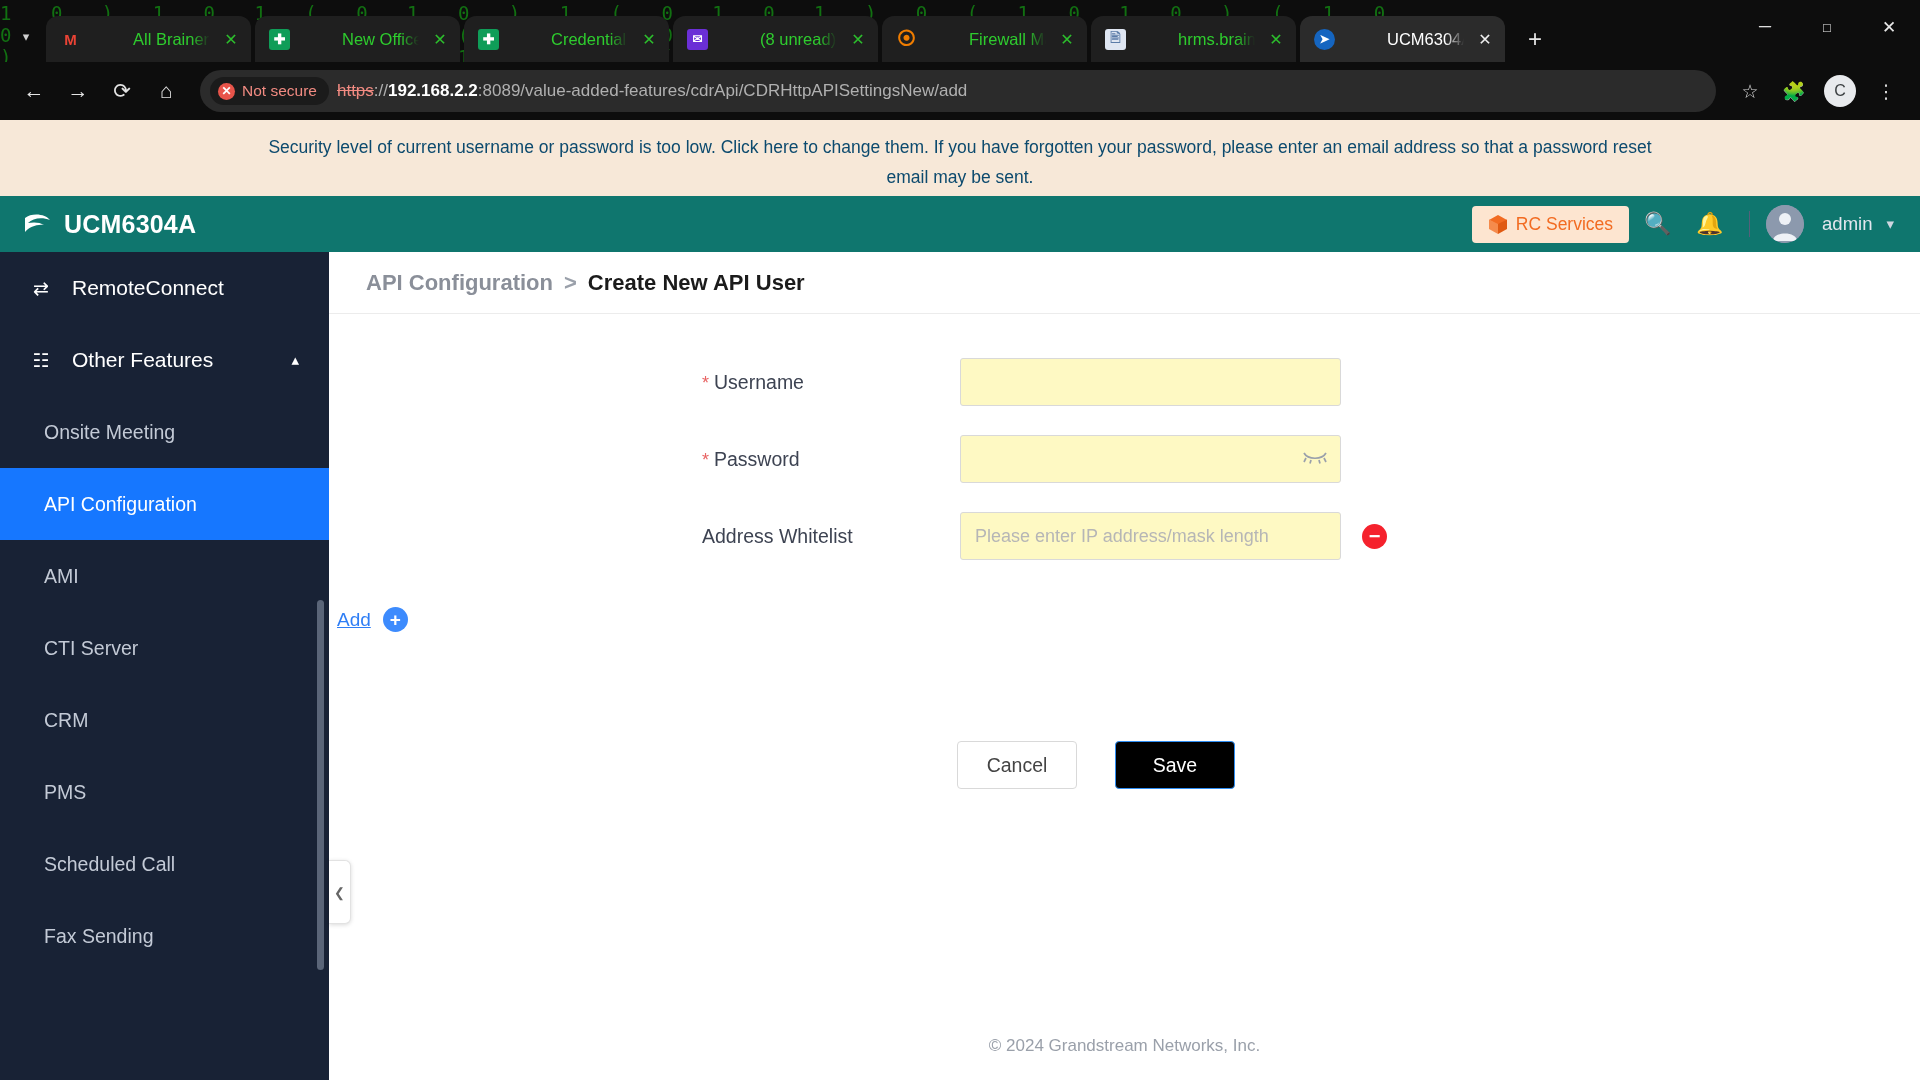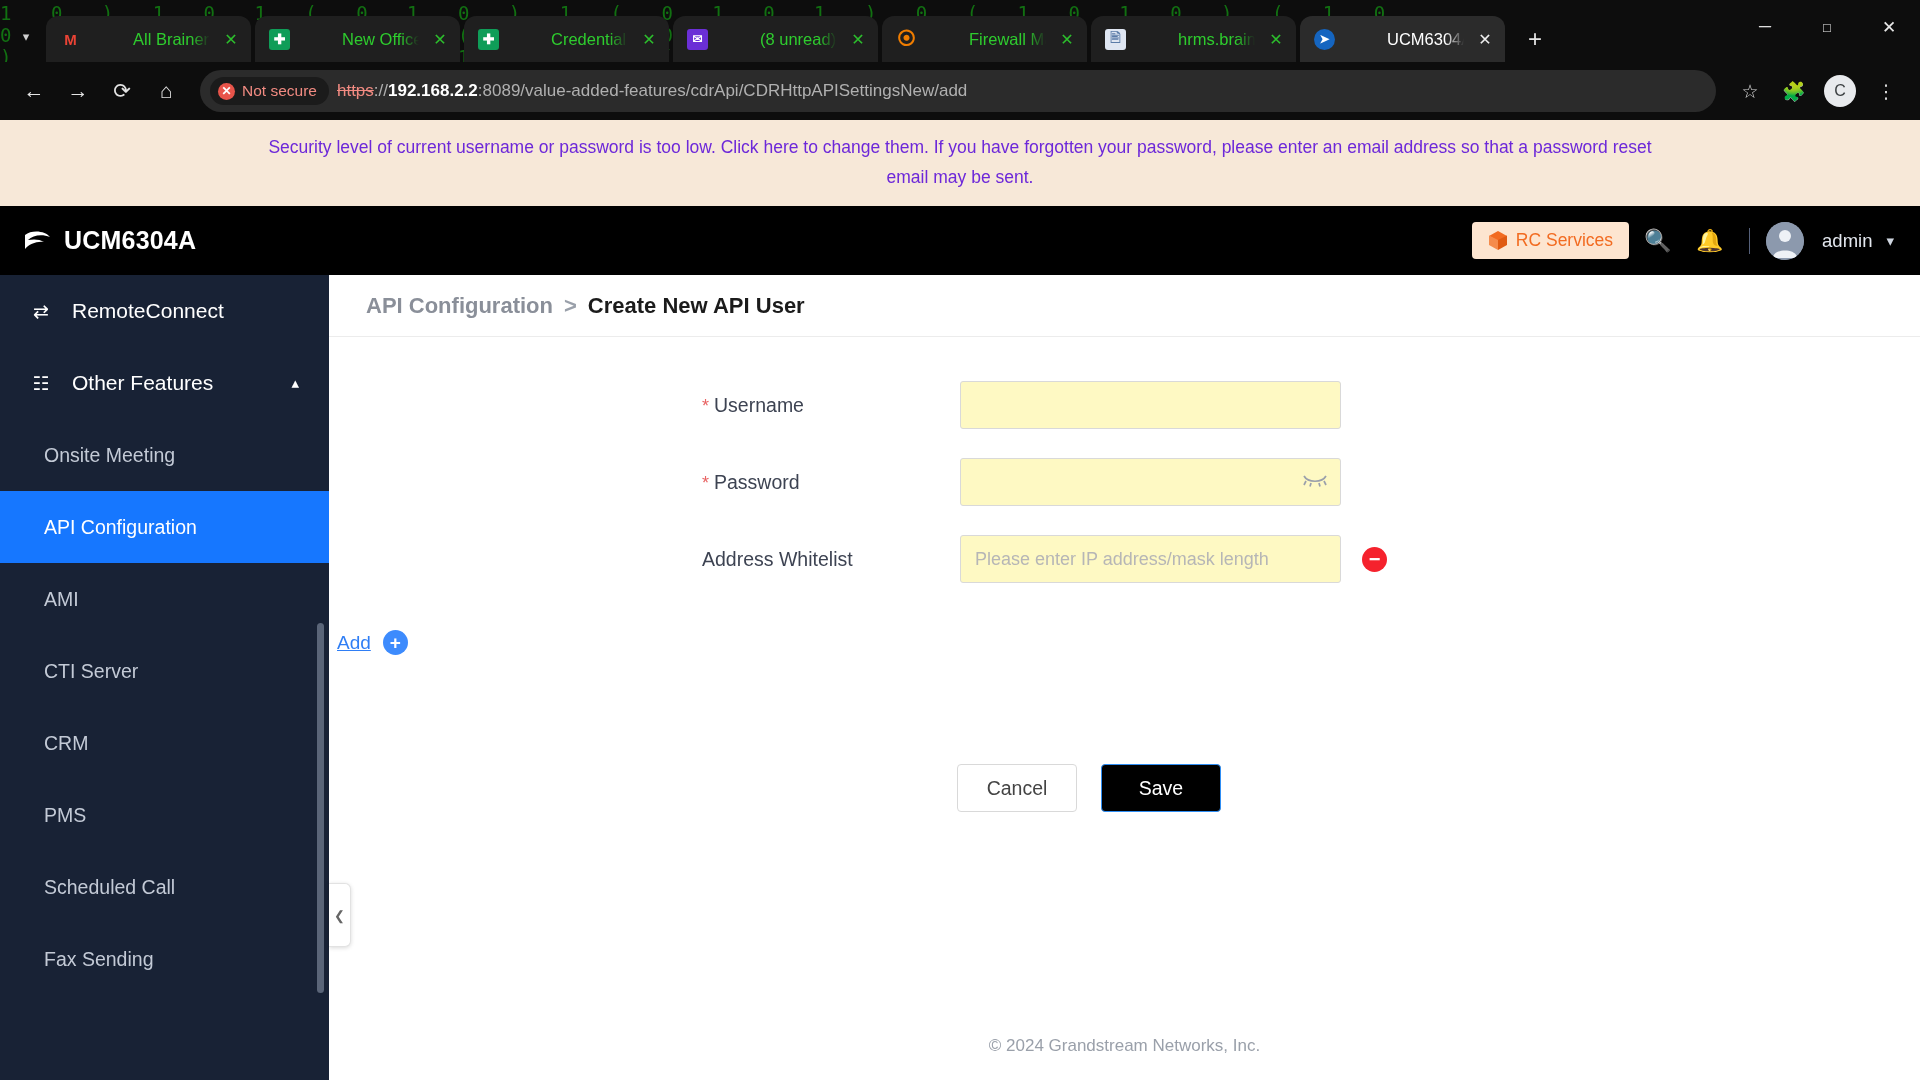--- a/index.html
+++ b/index.html
@@ -106,26 +106,26 @@
   #profile-chip {
     width:32px;height:32px;border-radius:50%;background:#e8eaed;
     color:#3c4043;display:flex;align-items:center;justify-content:center;
     font-size:16px;flex:none;margin:0 6px;
   }
 
   
   #page { height:962px; display:flex; flex-direction:column; background:#fff; }
 
   #warning-banner {
-    background:#f7e8d8; color:#6d28d9; text-align:center;
-    font-size:17.5px; line-height:30px; padding:12px 260px 14px;
+    background:#f7e8d8; color:#0c4a6e; text-align:center;
+    font-size:17.5px; line-height:30px; padding:12px 260px 4px;
   }
 
   #app-header {
-    height:69px; background:#000000; display:flex; align-items:center;
+    height:56px; background:#0f766e; display:flex; align-items:center;
     padding:8px 22px; flex:none;
   }
   #brand { display:flex; align-items:center; gap:12px; }
   #brand-name { color:#fff; font-size:25px; font-weight:bold; letter-spacing:.2px;}
   #header-right { margin-left:auto; display:flex; align-items:center; gap:6px; }
   #rc-services {
     background:#fde5d0; color:#f26b21; border-radius:4px;
     padding:8px 16px; font-size:17.5px; display:flex;
     align-items:center; gap:8px; font-weight:500;
   }
@@ -206,21 +206,21 @@
   #add-row {
     display:flex; align-items:center; justify-content:flex-start;
     margin-top:47px; gap:12px;
   }
   #add-link { color:#2f7ef5; text-decoration:underline; font-size:19px; }
   #add-plus {
     width:25px;height:25px;border-radius:50%;background:#3d8bfd;
     color:#fff;display:flex;align-items:center;justify-content:center;
     font-size:19px; line-height:0; font-weight:bold;
   }
-  #btn-row { display:flex; gap:24px; margin-left:620px; margin-top:109px; }
+  #btn-row { display:flex; gap:38px; margin-left:620px; margin-top:109px; }
   .btn {
     height:48px; min-width:120px; border-radius:4px; font-size:19.5px;
     display:flex; align-items:center; justify-content:center;
     font-family:"Liberation Sans", sans-serif;
   }
   #cancel-btn { background:#fff; border:1px solid #d9d9d9; color:#444; }
   #save-btn { background:#000000; border:1px solid #2f8ef4; color:#fff; }
 
   #footer {
     text-align:center; color:#9aa0aa; font-size:17px;

